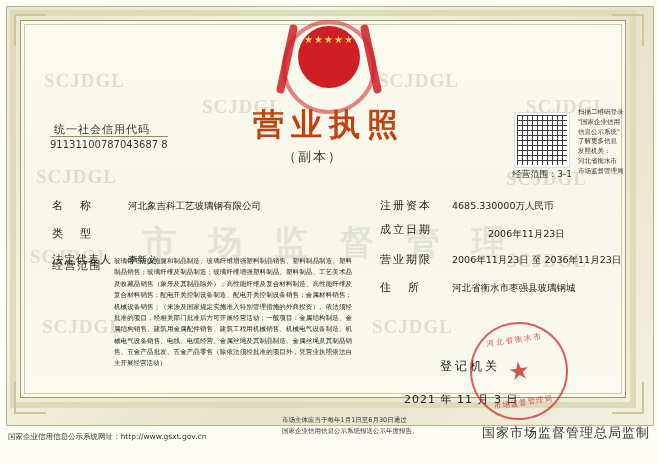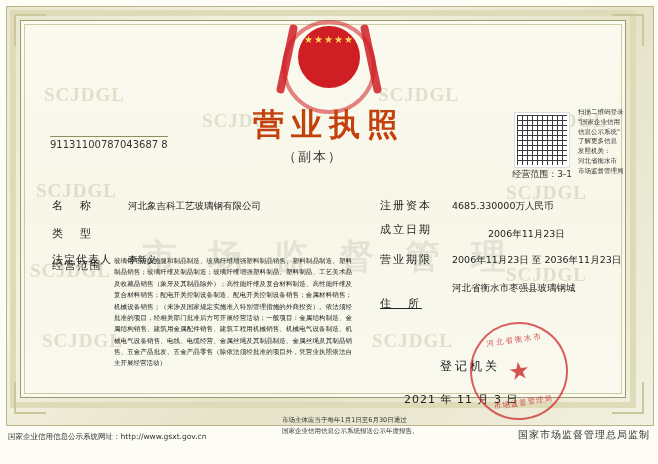--- a/index.html
+++ b/index.html
@@ -18,21 +18,21 @@
     border:1px solid #cfcca4;box-sizing:border-box;}
 
   
   .corner{position:absolute;width:30px;height:30px;border:2px solid #cbc79c;}
   .c-tl{left:14px;top:14px;border-right:none;border-bottom:none;}
   .c-tr{right:14px;top:14px;border-left:none;border-bottom:none;}
   .c-bl{left:14px;bottom:50px;border-right:none;border-top:none;}
   .c-br{right:14px;bottom:50px;border-left:none;border-top:none;}
 
   
-  .wm{position:absolute;left:6px;top:24px;width:646px;height:368px;overflow:hidden;pointer-events:none;}
+  .wm{position:absolute;left:6px;top:10px;width:646px;height:368px;overflow:hidden;pointer-events:none;}
   .wm span{position:absolute;font-family:"Liberation Serif","DejaVu Serif",serif;
     font-size:19px;letter-spacing:1px;color:rgba(150,150,110,0.26);font-weight:bold;white-space:nowrap;}
   .wmbig{position:absolute;left:0;top:210px;width:646px;text-align:center;
     font-family:"DejaVu Sans","Liberation Sans",sans-serif;font-size:34px;font-weight:bold;
     color:rgba(150,160,140,0.22);letter-spacing:10px;white-space:nowrap;}
 
   
   .emblem{position:absolute;left:50%;top:18px;transform:translateX(-50%);width:104px;height:92px;}
   .emblem .disc{position:absolute;left:50%;top:8px;transform:translateX(-50%);
     width:62px;height:62px;border-radius:50%;background:#cf1f24;}
@@ -87,21 +87,21 @@
     color:rgba(205,35,40,.78);font-size:24px;line-height:1;}
   .seal .top-txt,.seal .bot-txt{position:absolute;left:0;width:94px;text-align:center;
     font-size:7.5px;color:rgba(205,35,40,.8);letter-spacing:2px;}
   .seal .top-txt{top:11px;}
   .seal .bot-txt{bottom:10px;letter-spacing:1px;}
 
   
   .footer{position:absolute;left:0;bottom:4px;width:658px;}
   .f-left{position:absolute;left:8px;bottom:18px;font-size:7.5px;color:#333;}
   .f-mid{position:absolute;left:282px;bottom:24px;font-size:6.5px;line-height:1.6;color:#333;}
-  .f-right{position:absolute;right:8px;bottom:18px;font-size:10px;color:#333;letter-spacing:1px;}
+  .f-right{position:absolute;right:8px;bottom:18px;font-size:13px;color:#333;letter-spacing:1px;}
 </style>
 </head>
 <body>
 
 <div id="page">
 
   <div class="frame-outer"></div>
   <div class="frame-band"></div>
   <div class="frame-inner"></div>
   <div class="frame-inner2"></div>
@@ -134,20 +134,21 @@
     <div class="bar b1"></div>
     <div class="bar b2"></div>
     <div class="bar b3"></div>
     <div class="wheat wl"></div>
     <div class="wheat wr"></div>
   </div>
 
   <div class="title">营业执照</div>
   <div class="subtitle">（副本）</div>
 
+  <div class="code-label">统一社会信用代码</div>
   <div class="code-rule"></div>
   <div class="code-val">91131100787043687 8</div>
 
   <div class="qr">
       <i></i>
     </div>
   <div class="qr-note" style="white-space:pre-line;">扫描二维码登录
 "国家企业信用
 信息公示系统"
 了解更多信息
@@ -171,21 +172,21 @@
 
   <div class="fl" style="left:380px;top:198px;letter-spacing:2px;">注册资本</div>
   <div class="fv" style="left:452px;top:200px;">4685.330000万人民币</div>
 
   <div class="fl" style="left:380px;top:222px;letter-spacing:2px;">成立日期</div>
   <div class="fv" style="left:452px;top:228px;margin-left:36px;">2006年11月23日</div>
 
   <div class="fl" style="left:380px;top:252px;letter-spacing:2px;">营业期限</div>
   <div class="fv" style="left:452px;top:254px;">2006年11月23日 至 2036年11月23日</div>
 
-  <div class="fl" style="left:380px;top:296px;letter-spacing:3px;text-decoration:underline;">住　所</div>
+  <div class="fl" style="left:380px;top:280px;letter-spacing:3px;">住　所</div>
   <div class="fv" style="left:452px;top:282px;">河北省衡水市枣强县玻璃钢城</div>
 
   <div class="reg-label">登记机关</div>
   <div class="reg-date">2021 年 11 月 3 日</div>
 
   <div class="seal">
     <div class="top-txt">河北省衡水市</div>
     <div class="star">★</div>
     <div class="bot-txt">市场监督管理局</div>
   </div>

